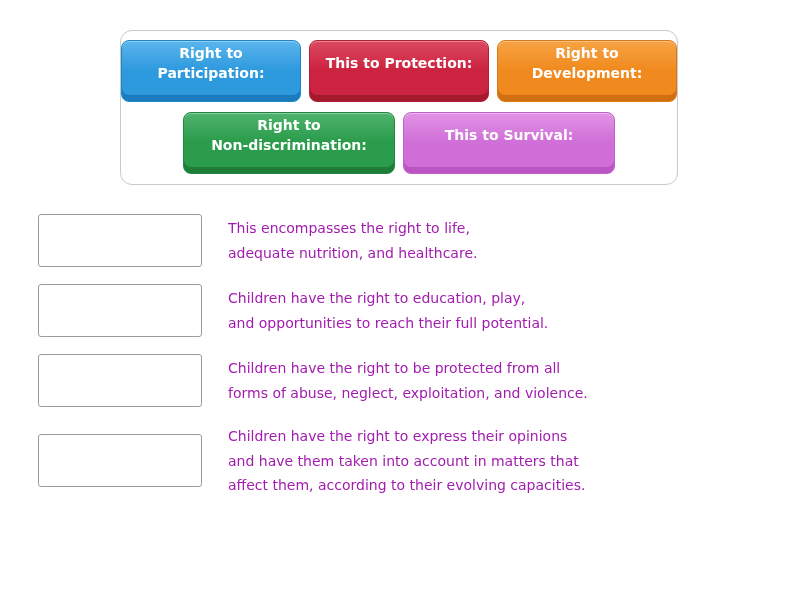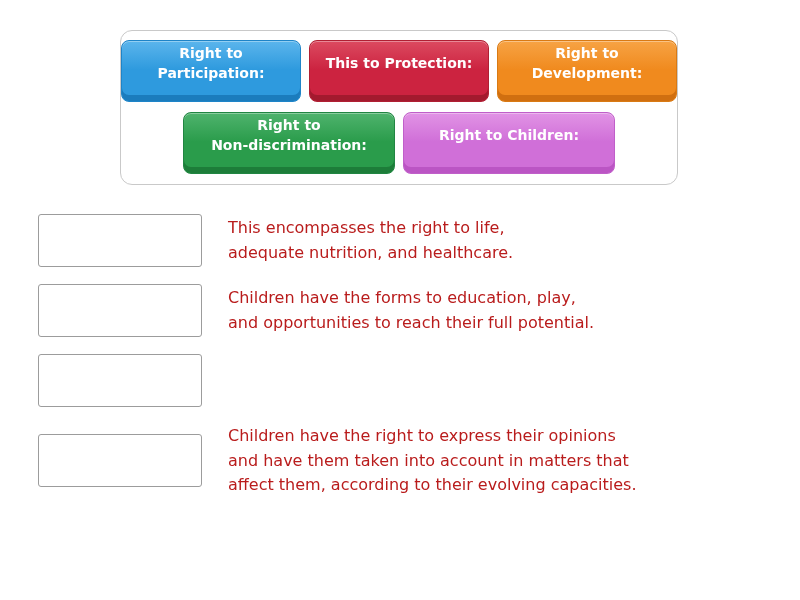--- a/index.html
+++ b/index.html
@@ -69,59 +69,61 @@
   .slot {
     flex: none;
     width: 162px;
     height: 51px;
     background: #ffffff;
     border: 1px solid #9c9c9c;
     border-radius: 3px;
   }
   .clue {
     margin-left: 26px;
-    font-size: 16px;
+    font-size: 14px;
     line-height: 24.5px;
-    color: #b91c1c;
+    color: #a21caf;
     white-space: pre-line;
   }
 </style>
 </head>
 <body>
 
 <div class="stage">
 
   <div class="bank">
     <div class="bank-row first">
       <div class="tile" style="--light: #5bb5ec; --main: #2e9ade; --dark: #1b7cbd; --border: #1e84c8;">Right to
 Participation:</div>
       <div class="tile" style="--light: #dc4a60; --main: #cc2340; --dark: #a31a2e; --border: #b01f33;">This to Protection:</div>
       <div class="tile" style="--light: #f7a344; --main: #f08a1e; --dark: #d06f10; --border: #d97a14;">Right to
 Development:</div>
     </div>
     <div class="bank-row second">
       <div class="tile" style="--light: #4fb36d; --main: #2a9c4b; --dark: #1d7d39; --border: #218542;">Right to
 Non-discrimination:</div>
-      <div class="tile" style="--light: #e193e5; --main: #d06fd8; --dark: #bb55c4; --border: #c05fc9;">Right to Children:</div>
+      <div class="tile" style="--light: #e193e5; --main: #d06fd8; --dark: #bb55c4; --border: #c05fc9;">This to Survival:</div>
     </div>
   </div>
 
   <div class="rows">
     <div class="match-row">
       <div class="slot"></div>
       <div class="clue">This encompasses the right to life,
 adequate nutrition, and healthcare.</div>
     </div>
     <div class="match-row">
       <div class="slot"></div>
-      <div class="clue">Children have the forms to education, play,
+      <div class="clue">Children have the right to education, play,
 and opportunities to reach their full potential.</div>
     </div>
     <div class="match-row">
       <div class="slot"></div>
+      <div class="clue">Children have the right to be protected from all
+forms of abuse, neglect, exploitation, and violence.</div>
     </div>
     <div class="match-row">
       <div class="slot"></div>
       <div class="clue">Children have the right to express their opinions
 and have them taken into account in matters that
 affect them, according to their evolving capacities.</div>
     </div>
   </div>
 
 </div>

